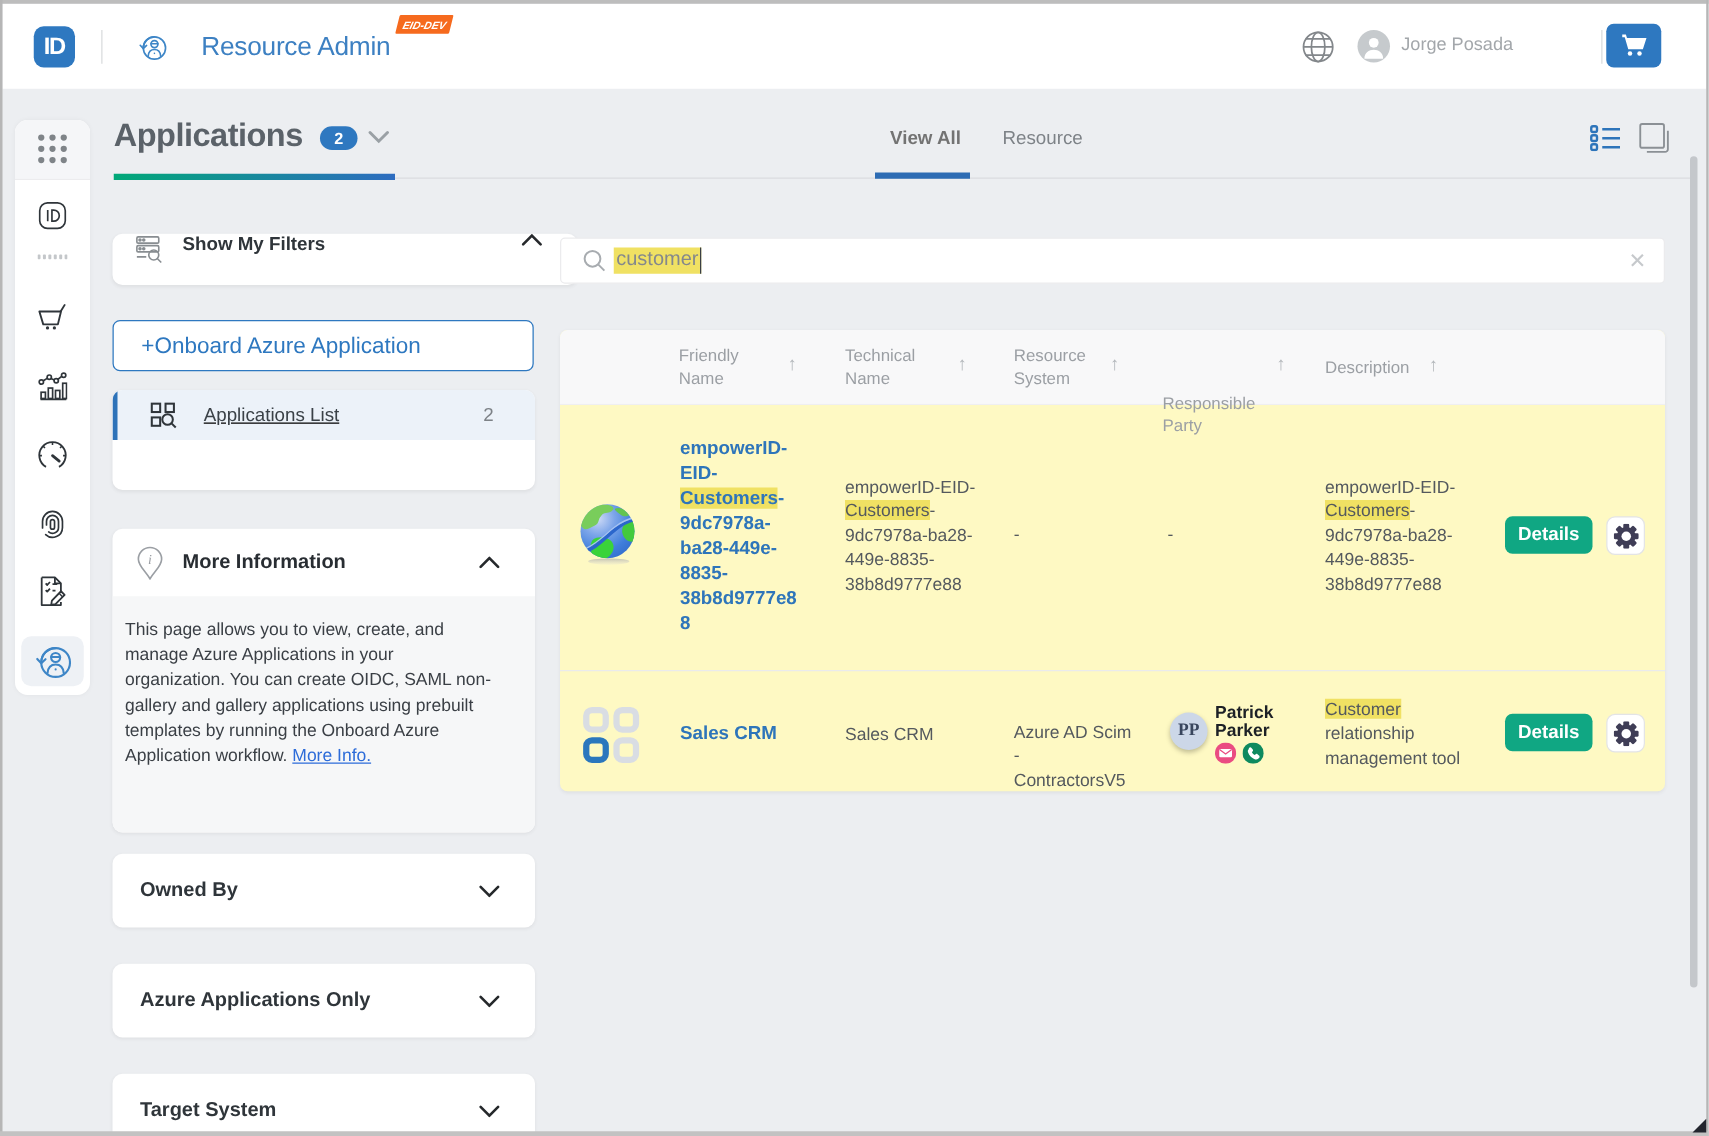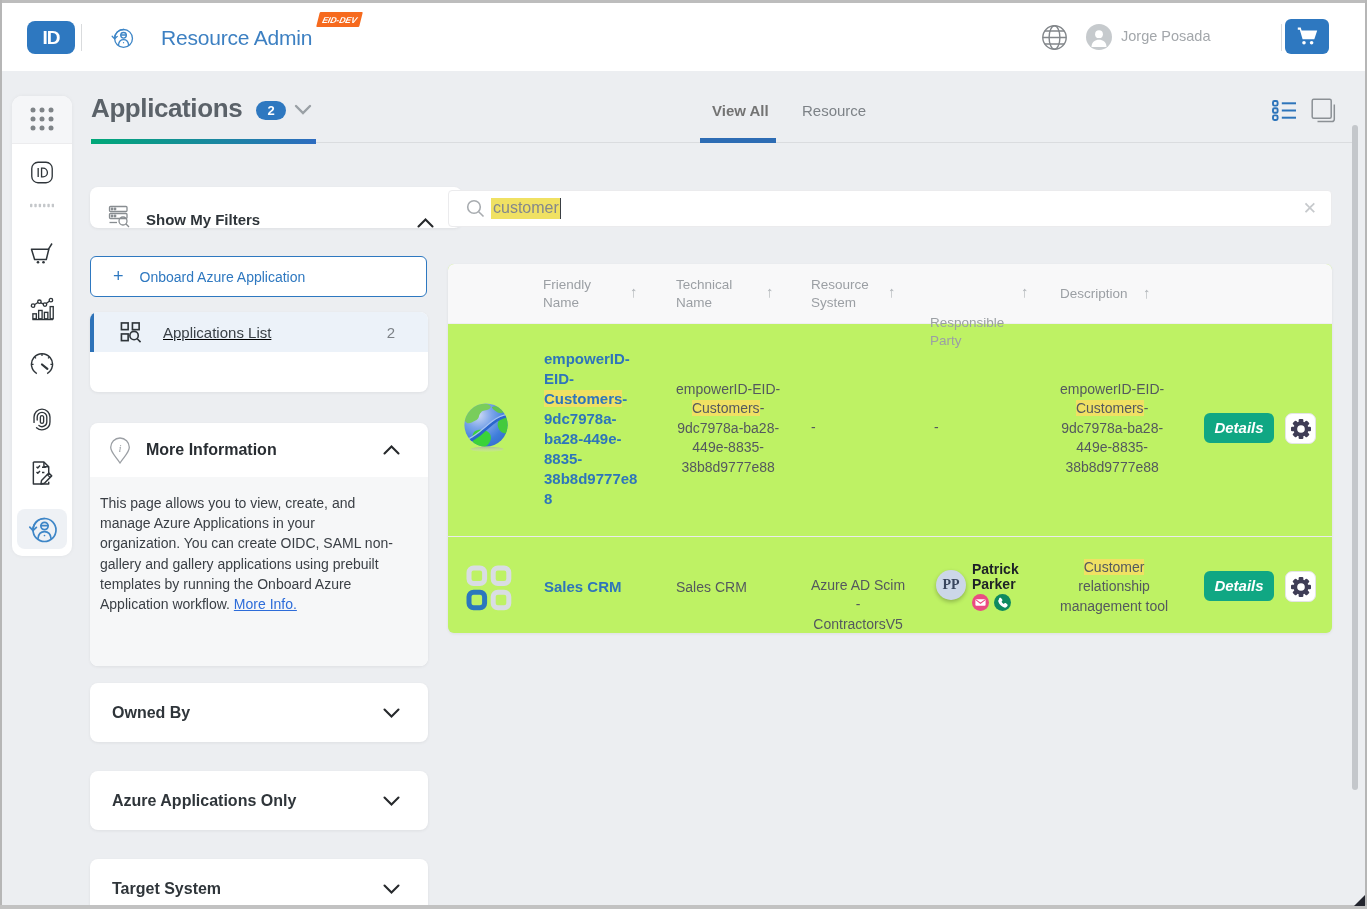--- a/index.html
+++ b/index.html
@@ -7,21 +7,21 @@
 body { font-family:"Liberation Sans", sans-serif; background:#eceef1; position:relative; }
 .abs { position:absolute; }
 
 #frame-top { left:0; top:0; width:1367px; height:3px; background:#bdbdbd; z-index:50; }
 #frame-left { left:0; top:0; width:2px; height:909px; background:#b6b6b6; z-index:50; }
 #frame-right { right:0; top:0; width:2px; height:909px; background:#b6b6b6; z-index:50; }
 #frame-bottom { left:0; bottom:0; width:1367px; height:4px; background:#c2c2c2; z-index:50; }
 #grip { right:2px; bottom:3px; width:0; height:0; border-left:11px solid transparent; border-bottom:11px solid #23252e; z-index:51; }
 
 #header { left:2px; top:3px; width:1363px; height:68px; background:#fff; }
-#logo { left:27px; top:21px; width:48px; height:33px; background:#2e78c0; border-radius:8px; color:#fff; font-weight:bold; font-size:19px; text-align:center; line-height:33px; letter-spacing:-1px; }
+#logo { left:27px; top:21px; width:33px; height:33px; background:#2e78c0; border-radius:8px; color:#fff; font-weight:bold; font-size:19px; text-align:center; line-height:33px; letter-spacing:-1px; }
 #hdiv1 { left:81px; top:24px; width:1px; height:27px; background:#d9dbdd; }
 #appicon { left:109px; top:26px; }
 #apptitle { left:161px; top:26px; font-size:21px; letter-spacing:-0.2px; color:#3d80c2; }
 #eidbadge { left:318px; top:12px; background:#f66a1e; color:#fff; font-style:italic; font-weight:bold; font-size:8.5px; padding:2.5px 4.5px; transform:skewX(-14deg); border-radius:1px; }
 #hglobe { left:1041px; top:24px; }
 #havatar { left:1086px; top:24px; width:26px; height:26px; border-radius:50%; background:#c6cacd; overflow:hidden; }
 #hname { left:1121px; top:28px; font-size:14.5px; color:#a3a7ab; }
 #hdiv2 { left:1281px; top:24px; width:1px; height:27px; background:#d9dbdd; }
 #cartbtn { left:1285px; top:19px; width:44px; height:35px; background:#2e78c0; border-radius:6px; display:flex; align-items:center; justify-content:center; }
 
@@ -36,25 +36,25 @@
 #gradbar { left:91px; top:139px; width:225px; height:5px; background:linear-gradient(90deg,#00a878,#2e6cc0); }
 #tabline { left:316px; top:142px; width:1040px; height:1px; background:#dadcdf; }
 .tab { top:102px; font-size:15px; }
 #tab1 { left:712px; font-weight:bold; color:#737373; }
 #tab2 { left:802px; color:#7d8287; }
 #tabul { left:700px; top:138px; width:76px; height:5px; background:#2d6cb4; }
 #vicon1 { left:1272px; top:100px; }
 #vicon2 { left:1311px; top:98px; }
 
 .card { background:#fff; border-radius:8px; box-shadow:0 1px 3px rgba(60,64,67,.08); }
-#filters { left:90px; top:187px; width:372px; height:41px; display:flex; align-items:flex-end; }
+#filters { left:90px; top:187px; width:372px; height:41px; display:flex; align-items:flex-start; }
 #filters .txt { font-size:15px; font-weight:bold; color:#2f353a; margin-left:14px; }
 #onboard { left:90px; top:256px; width:337px; height:41px; background:#fff; border:1px solid #2e78c0; border-radius:6px; display:flex; align-items:center; color:#2e78c0; }
 #onboard .plus { font-size:18px; margin-left:22px; font-weight:400; }
-#onboard .txt { font-size:14px; margin-left:16px; }
+#onboard .txt { font-size:18px; margin-left:0; }
 #menu { left:90px; top:312px; width:338px; height:80px; overflow:hidden; }
 .mrow { height:40px; display:flex; align-items:center; position:relative;text-decoration:underline; }
 #mrow1 { background:#ecf2f9; border-left:4px solid #2d72b8; }
 .mrow .ic { margin-left:30px; width:22px; display:flex; justify-content:center; }
 #mrow1 .ic { margin-left:26px; }
 .mrow .txt { font-size:15px; color:#3a4147; margin-left:21px; }
 .mrow .cnt { position:absolute; right:33px; font-size:15px; color:#7d8287; }
 #moreinfo { left:90px; top:423px; width:338px; height:243px; overflow:hidden; }
 #mi-head { height:54px; display:flex; align-items:center; }
 #mi-head .txt { font-size:16px; font-weight:bold; color:#282d32; margin-left:13px; }
@@ -64,30 +64,30 @@
 .acc { left:90px; width:338px; height:59px; display:flex; align-items:center; }
 .acc .txt { font-size:16px; font-weight:bold; color:#2f353a; margin-left:22px; }
 #acc1 { top:683px; }
 #acc2 { top:771px; }
 #acc3 { top:859px; height:59px; }
 
 #search { left:448px; top:190px; width:884px; height:37px; background:#fff; border:1px solid #ebebed; border-radius:4px; display:flex; align-items:center; }
 #search .q { margin-left:42px; font-size:16px; color:#84888c; background:#f0e163; padding:1px 1px 2px 2px; border-right:1.5px solid #3a3f44; }
 #clearx { position:absolute; right:14px; color:#c6c9cc; font-size:17px; }
 
-#table { left:448px; top:264px; width:884px; height:369px; background:#bef264; border-radius:6px; box-shadow:0 1px 3px rgba(60,64,67,.08); }
+#table { left:448px; top:264px; width:884px; height:369px; background:#fef9c3; border-radius:6px; box-shadow:0 1px 3px rgba(60,64,67,.08); }
 #thead { position:absolute; left:0; top:0; width:884px; height:60px; background:#f8f8f9; border-radius:6px 6px 0 0; border-bottom:1px solid #efeff1; }
 .th { position:absolute; top:12px; font-size:13.5px; color:#9b9fa4; line-height:18px; }
 .sort { position:absolute; top:19px; color:#b3b7bb; font-size:15px; }
 .hl { background:#f0e163; }
 #row1 { position:absolute; left:0; top:60px; width:884px; height:213px; border-bottom:1px solid #eaebec; }
 #row2 { position:absolute; left:0; top:273px; width:884px; height:96px; }
 .fname { position:absolute; font-size:15px; font-weight:bold; color:#2e75ba; line-height:20px; }
-.cell { position:absolute; font-size:14px; color:#54595e; line-height:19.4px;text-align:center; }
-.dbtn { position:absolute; left:756px; width:70px; height:30px; background:#10a783; border-radius:6px; color:#fff; font-size:15px; font-weight:bold; text-align:center; line-height:30px;font-style:italic; }
+.cell { position:absolute; font-size:14px; color:#54595e; line-height:19.4px; }
+.dbtn { position:absolute; left:756px; width:70px; height:30px; background:#10a783; border-radius:6px; color:#fff; font-size:15px; font-weight:bold; text-align:center; line-height:30px; }
 .gbtn { position:absolute; left:837px; width:31px; height:31px; background:#fff; border:1px solid #e3e4e6; border-radius:7px; display:flex; align-items:center; justify-content:center; }
 
 #sbthumb { left:1352px; top:125px; width:6px; height:665px; background:#c4c7cb; border-radius:3px; }
 svg { display:block; }
 </style>
 </head>
 <body>
 <div class="abs" id="frame-top"></div>
 <div class="abs" id="frame-left"></div>
 <div class="abs" id="frame-right"></div>

